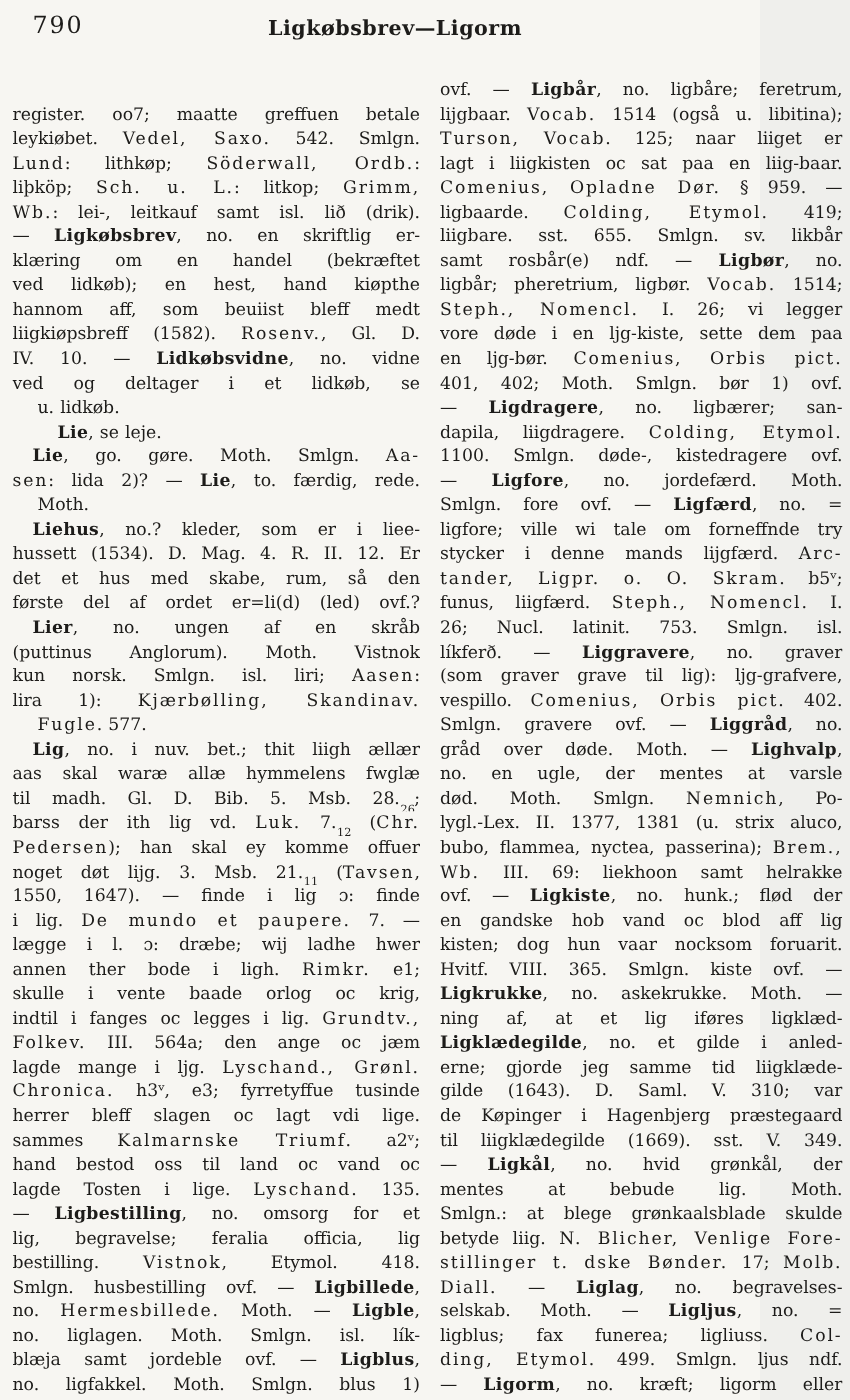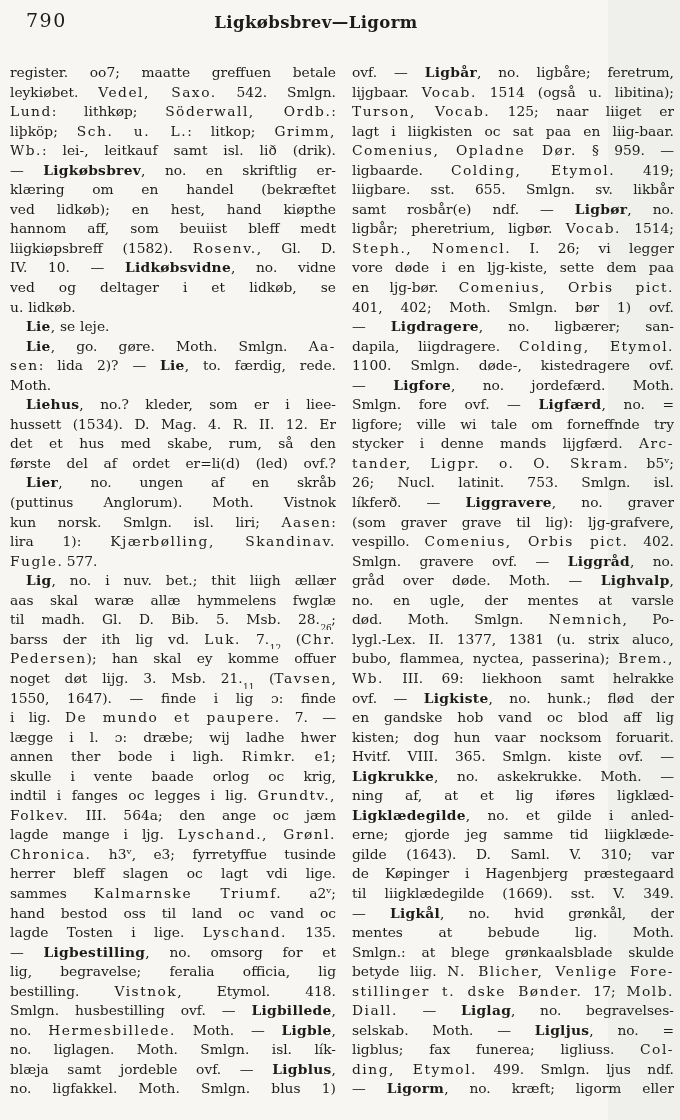--- a/index.html
+++ b/index.html
@@ -29,21 +29,21 @@
   .col{
     width:326px;
     font-size:13.8px;line-height:19.55px;
   }
   .col.right{width:322px;}
   .ln{
     height:19.55px;overflow:hidden;
     text-align:justify;text-align-last:justify;
     word-spacing:0.5px;
   }
-  .ln.flush{text-align-last:left;}
+  .ln.flush{text-align-last:left;margin-left:20px;}
   .ln.ind{text-indent:16px;}
   .ln b{font-weight:bold;letter-spacing:0.3px;}
   .sp{letter-spacing:1.5px;}
   sub{font-size:9px;line-height:0;position:relative;top:3px;left:0.5px;}
   .gutter{
     position:relative;width:16px;flex:0 0 16px;
   }
   .rule{
     position:absolute;left:7px;top:1px;bottom:4px;width:1px;
     background:#8f8e8a;
@@ -141,20 +141,21 @@
         <div class="ln">en ljg-bør. <span class="sp">Comenius, Orbis pict.</span></div>
         <div class="ln">401, 402; Moth. Smlgn. bør 1) ovf.</div>
         <div class="ln">— <b>Ligdragere</b>, no. ligbærer; san-</div>
         <div class="ln">dapila, liigdragere. <span class="sp">Colding, Etymol.</span></div>
         <div class="ln">1100. Smlgn. døde-, kistedragere ovf.</div>
         <div class="ln">— <b>Ligfore</b>, no. jordefærd. Moth.</div>
         <div class="ln">Smlgn. fore ovf. — <b>Ligfærd</b>, no. =</div>
         <div class="ln">ligfore; ville wi tale om forneffnde try</div>
         <div class="ln">stycker i denne mands lijgfærd. <span class="sp">Arc-</span></div>
         <div class="ln"><span class="sp">tander, Ligpr. o. O. Skram.</span> b5ᵛ;</div>
+        <div class="ln">funus, liigfærd. <span class="sp">Steph., Nomencl.</span> I.</div>
         <div class="ln">26; Nucl. latinit. 753. Smlgn. isl.</div>
         <div class="ln">líkferð. — <b>Liggravere</b>, no. graver</div>
         <div class="ln">(som graver grave til lig): ljg-grafvere,</div>
         <div class="ln">vespillo. <span class="sp">Comenius, Orbis pict.</span> 402.</div>
         <div class="ln">Smlgn. gravere ovf. — <b>Liggråd</b>, no.</div>
         <div class="ln">gråd over døde. Moth. — <b>Lighvalp</b>,</div>
         <div class="ln">no. en ugle, der mentes at varsle</div>
         <div class="ln">død. Moth. Smlgn. <span class="sp">Nemnich</span>, Po-</div>
         <div class="ln">lygl.-Lex. II. 1377, 1381 (u. strix aluco,</div>
         <div class="ln">bubo, flammea, nyctea, passerina); <span class="sp">Brem.,</span></div>

